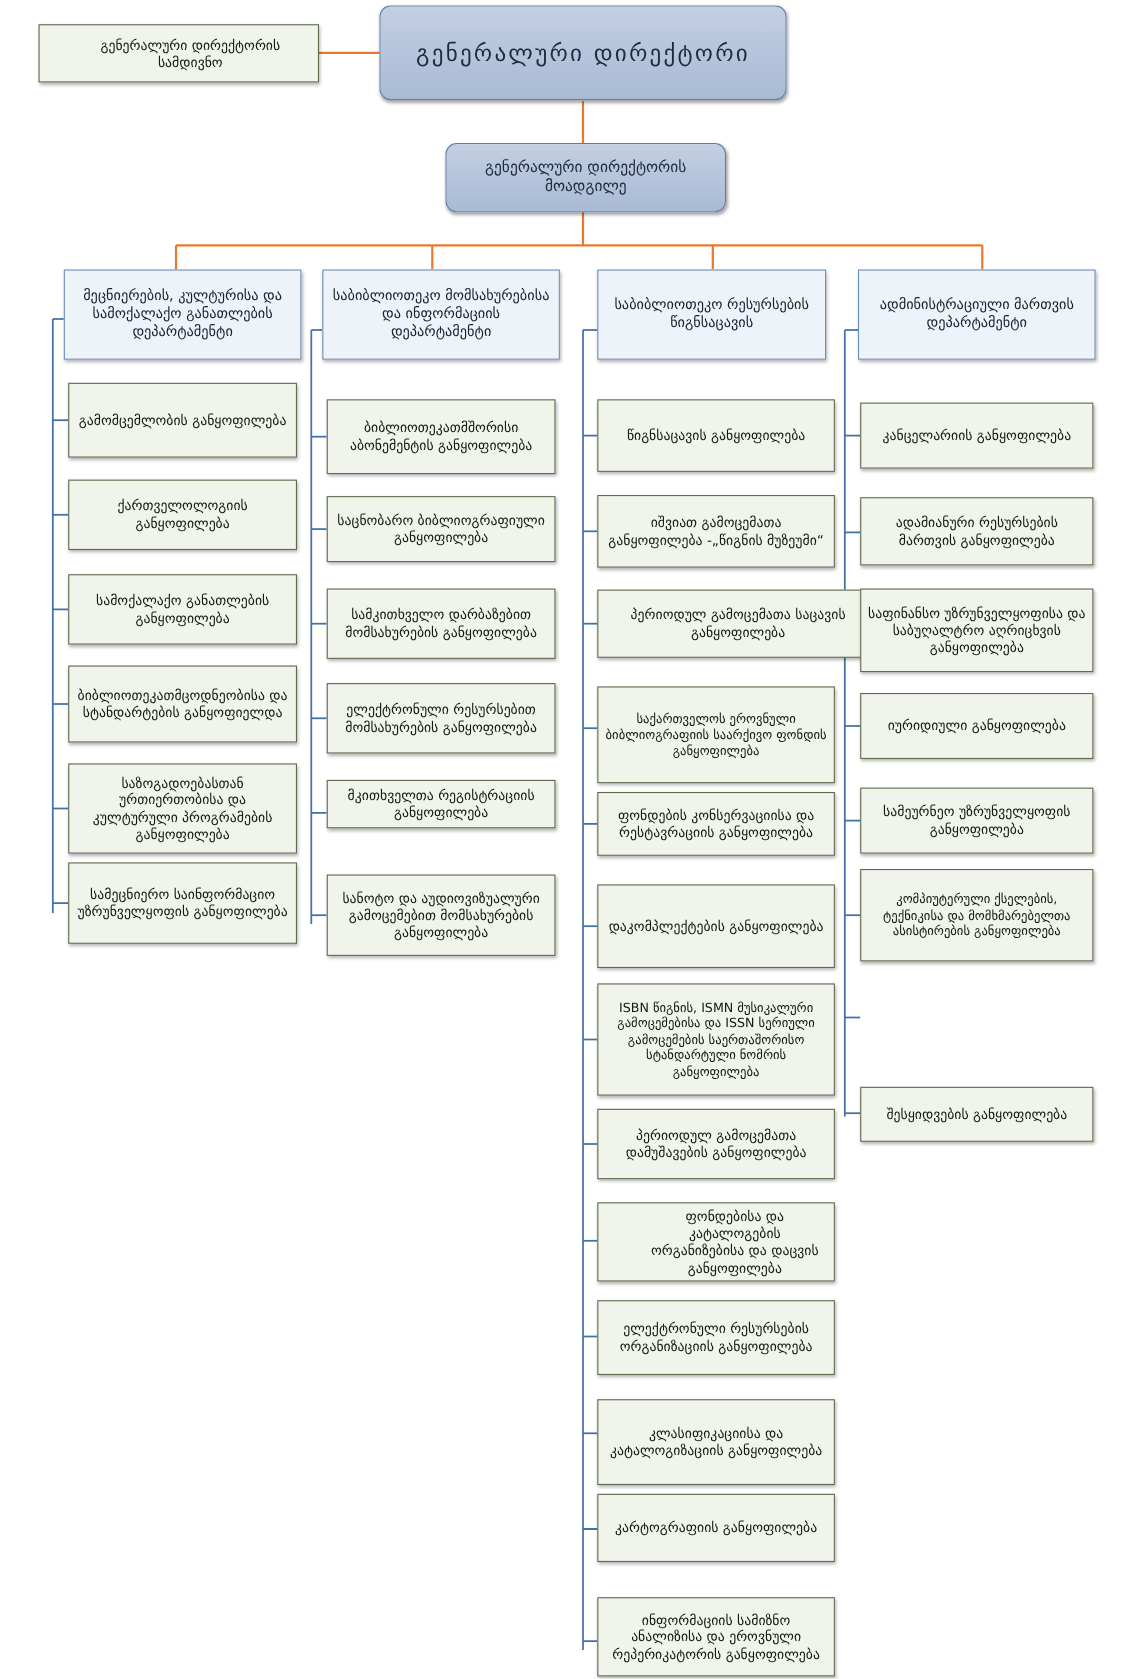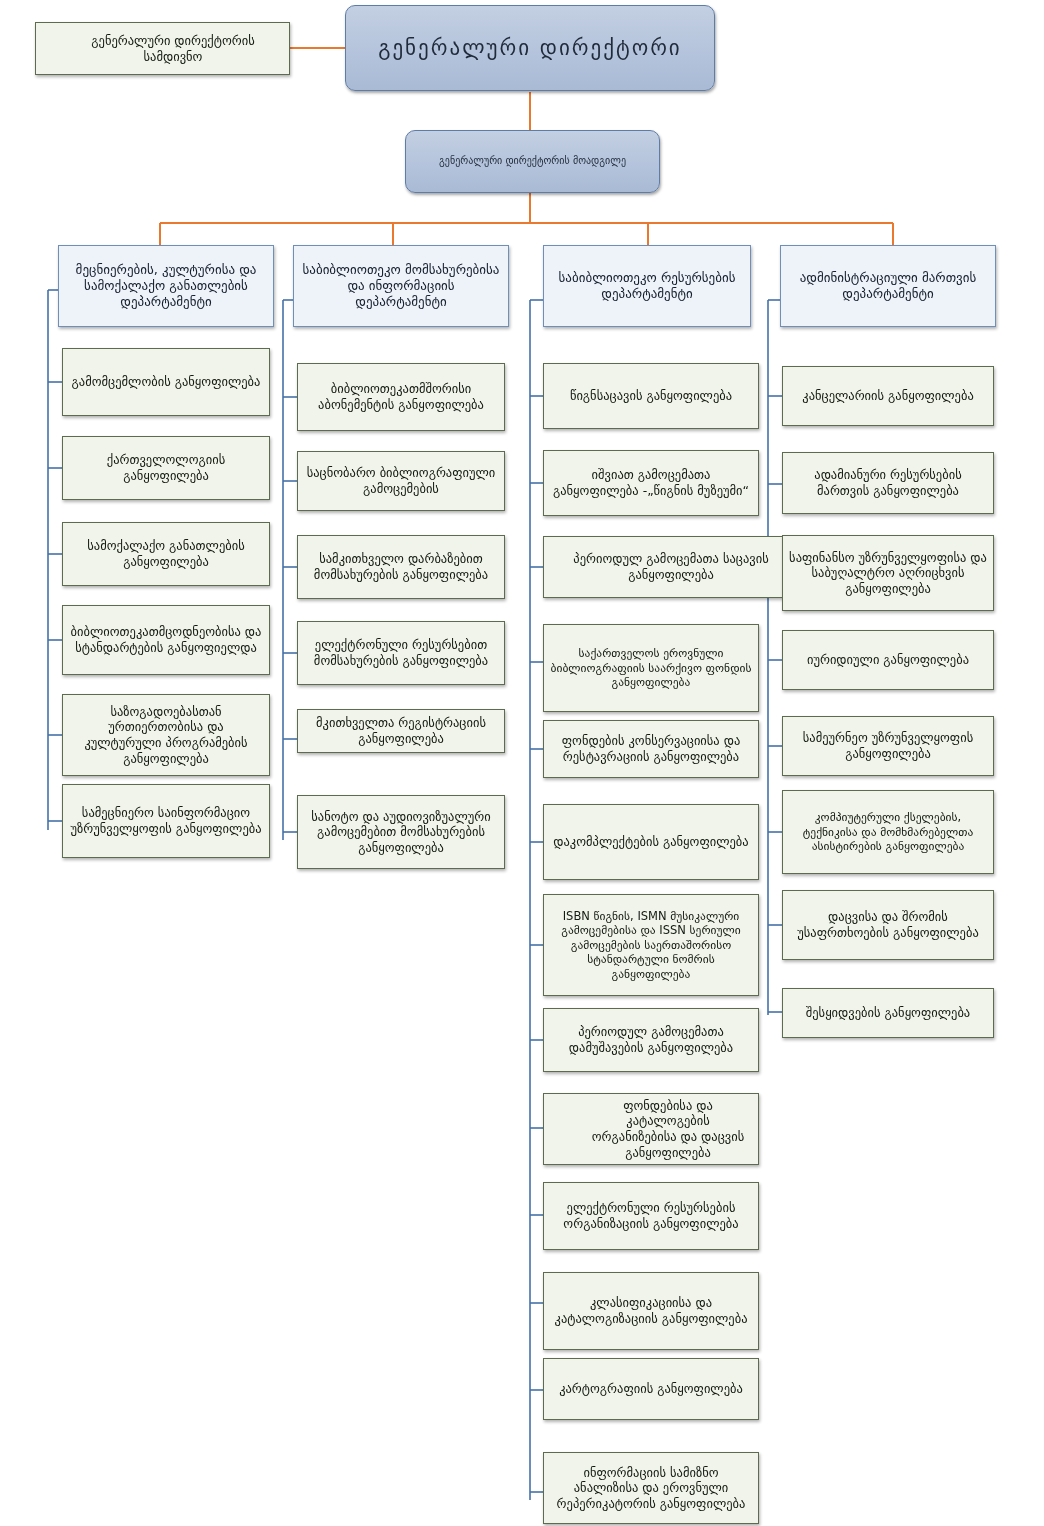--- a/index.html
+++ b/index.html
@@ -10,21 +10,21 @@
   .node span{display:block;padding:0 6px;line-height:1.25;}
 
   
   .top-box{
     background:linear-gradient(180deg,#c3cfe2 0%,#b7c6dd 45%,#a9bad5 100%);
     border:1px solid #5f7ca6;border-radius:10px;
     box-shadow:1px 2px 3px rgba(0,0,0,0.35);
     color:#1f2a3a;
   }
   .top-box.t1{font-size:21px;letter-spacing:2px;}
-  .top-box.t2{font-size:10px;}
+  .top-box.t2{font-size:14px;justify-content:flex-end;}
 
   
   .dept{
     background:#eef2f9;
     border:1px solid #6f8fb8;
     box-shadow:1px 2px 3px rgba(0,0,0,0.3);
     color:#17212e;font-size:13px;
   }
 
   
@@ -140,37 +140,37 @@
     <span>სამეცნიერო საინფორმაციო უზრუნველყოფის განყოფილება</span>
     </div>
 
   <div class="node dept" style="left:293px;top:245px;width:216px;height:82px;">
     <span>საბიბლიოთეკო მომსახურებისა და ინფორმაციის დეპარტამენტი</span>
   </div>
   <div class="node leaf" style="left:297px;top:363px;width:208px;height:68px;">
     <span>ბიბლიოთეკათმშორისი აბონემენტის განყოფილება</span>
     </div>
   <div class="node leaf" style="left:297px;top:451px;width:208px;height:60px;">
-    <span>საცნობარო ბიბლიოგრაფიული გამოცემების</span>
+    <span>საცნობარო ბიბლიოგრაფიული განყოფილება</span>
     </div>
   <div class="node leaf" style="left:297px;top:535px;width:208px;height:64px;justify-content:flex-end;">
     <span>სამკითხველო დარბაზებით მომსახურების განყოფილება</span>
     </div>
   <div class="node leaf" style="left:297px;top:621px;width:208px;height:64px;">
     <span>ელექტრონული რესურსებით მომსახურების განყოფილება</span>
     </div>
   <div class="node leaf" style="left:297px;top:709px;width:208px;height:44px;">
     <span>მკითხველთა რეგისტრაციის განყოფილება</span>
     </div>
   <div class="node leaf" style="left:297px;top:795px;width:208px;height:74px;">
     <span>სანოტო და აუდიოვიზუალური გამოცემებით მომსახურების განყოფილება</span>
     </div>
 
   <div class="node dept" style="left:543px;top:245px;width:208px;height:82px;">
-    <span>საბიბლიოთეკო რესურსების დეპარტამენტი</span>
+    <span>საბიბლიოთეკო რესურსების წიგნსაცავის</span>
   </div>
   <div class="node leaf" style="left:543px;top:363px;width:216px;height:66px;">
     <span>წიგნსაცავის განყოფილება</span>
     </div>
   <div class="node leaf" style="left:543px;top:450px;width:216px;height:66px;">
     <span>იშვიათ გამოცემათა განყოფილება -„წიგნის მუზეუმი“</span>
     </div>
   <div class="node leaf" style="left:543px;top:536px;width:256px;height:62px;">
     <span>პერიოდულ გამოცემათა საცავის განყოფილება</span>
     </div>
@@ -219,20 +219,17 @@
     </div>
   <div class="node leaf" style="left:782px;top:630px;width:212px;height:60px;">
     <span>იურიდიული განყოფილება</span>
     </div>
   <div class="node leaf" style="left:782px;top:716px;width:212px;height:60px;">
     <span>სამეურნეო უზრუნველყოფის განყოფილება</span>
     </div>
   <div class="node leaf small" style="left:782px;top:790px;width:212px;height:84px;">
     <span>კომპიუტერული ქსელების, ტექნიკისა და მომხმარებელთა ასისტირების განყოფილება</span>
     </div>
-  <div class="node leaf" style="left:782px;top:890px;width:212px;height:70px;">
-    <span>დაცვისა და შრომის უსაფრთხოების განყოფილება</span>
-    </div>
   <div class="node leaf" style="left:782px;top:988px;width:212px;height:50px;">
     <span>შესყიდვების განყოფილება</span>
     </div>
 
 </div>
 
 </body></html>

